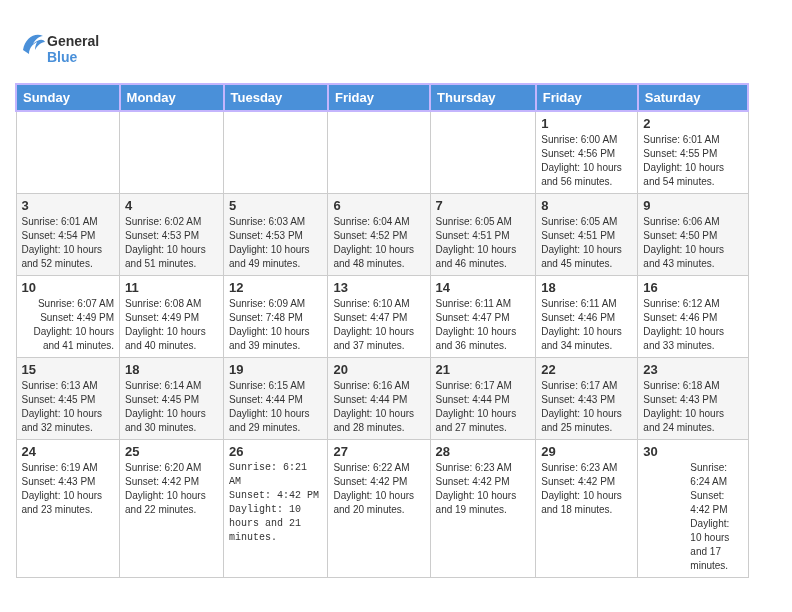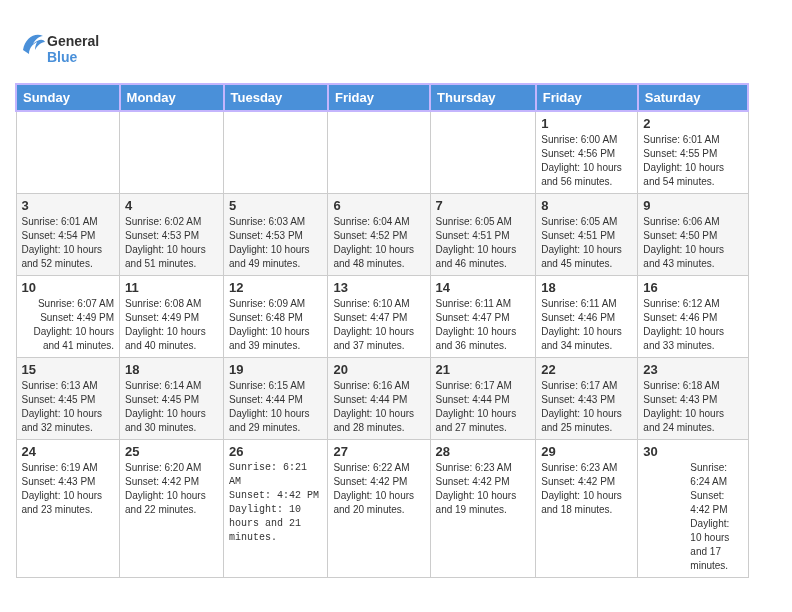--- a/index.html
+++ b/index.html
@@ -121,21 +121,21 @@
           </td>
           <td>
             <span class="day-num">11</span>
             <div class="day-info" style="white-space: pre-line;">Sunrise: 6:08 AM
 Sunset: 4:49 PM
 Daylight: 10 hours and 40 minutes.</div>
           </td>
           <td>
             <span class="day-num">12</span>
             <div class="day-info" style="white-space: pre-line;">Sunrise: 6:09 AM
-Sunset: 6:48 PM
+Sunset: 7:48 PM
 Daylight: 10 hours and 39 minutes.</div>
           </td>
           <td>
             <span class="day-num">13</span>
             <div class="day-info" style="white-space: pre-line;">Sunrise: 6:10 AM
 Sunset: 4:47 PM
 Daylight: 10 hours and 37 minutes.</div>
           </td>
           <td>
             <span class="day-num">14</span>

